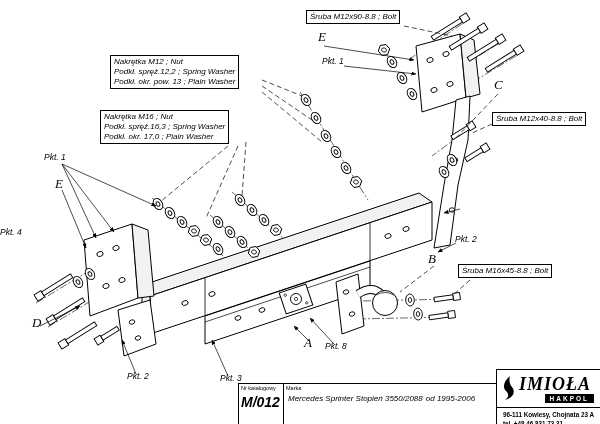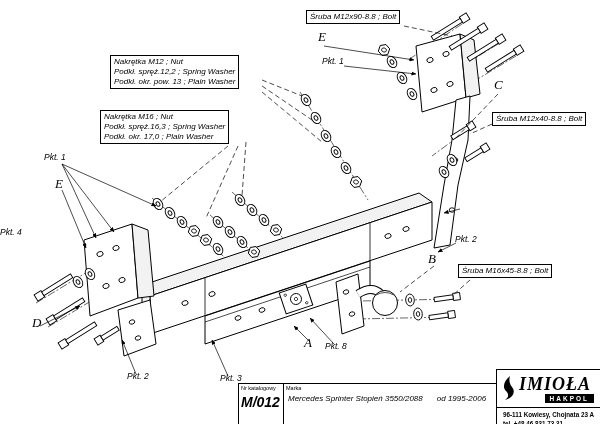--- a/index.html
+++ b/index.html
@@ -23,21 +23,21 @@
   .titleblock{
     position:absolute;left:238px;top:383px;width:258px;height:41px;
     border-top:1px solid #000;border-left:1px solid #000;
   }
   .tb-col{position:absolute;top:0;height:100%;}
   .tb-col1{left:0;width:44px;border-right:1px solid #000;}
   .tb-col2{left:45px;right:0;}
   .tb-head{font-size:5.5px;padding:1px 2px 0 2px;}
   .tb-val{font-size:14px;font-style:italic;font-weight:bold;padding:3px 2px 0 2px;}
   .tb-val2{font-size:8px;font-style:italic;padding:3px 2px 0 4px;white-space:nowrap;}
-  .tb-years{margin-left:14px;}
+  .tb-years{margin-left:3px;}
 
   
   .mfr{
     position:absolute;left:496px;top:350px;width:104px;height:74px;
     border-top:1px solid #000;border-left:1px solid #000;box-sizing:border-box;margin-top:19px;
   }
   .brandrow{position:relative;height:37px;border-bottom:1px solid #000;}
   .brandname{
     position:absolute;left:22px;top:4px;
     font-family:"Liberation Serif",serif;font-weight:bold;font-style:italic;

